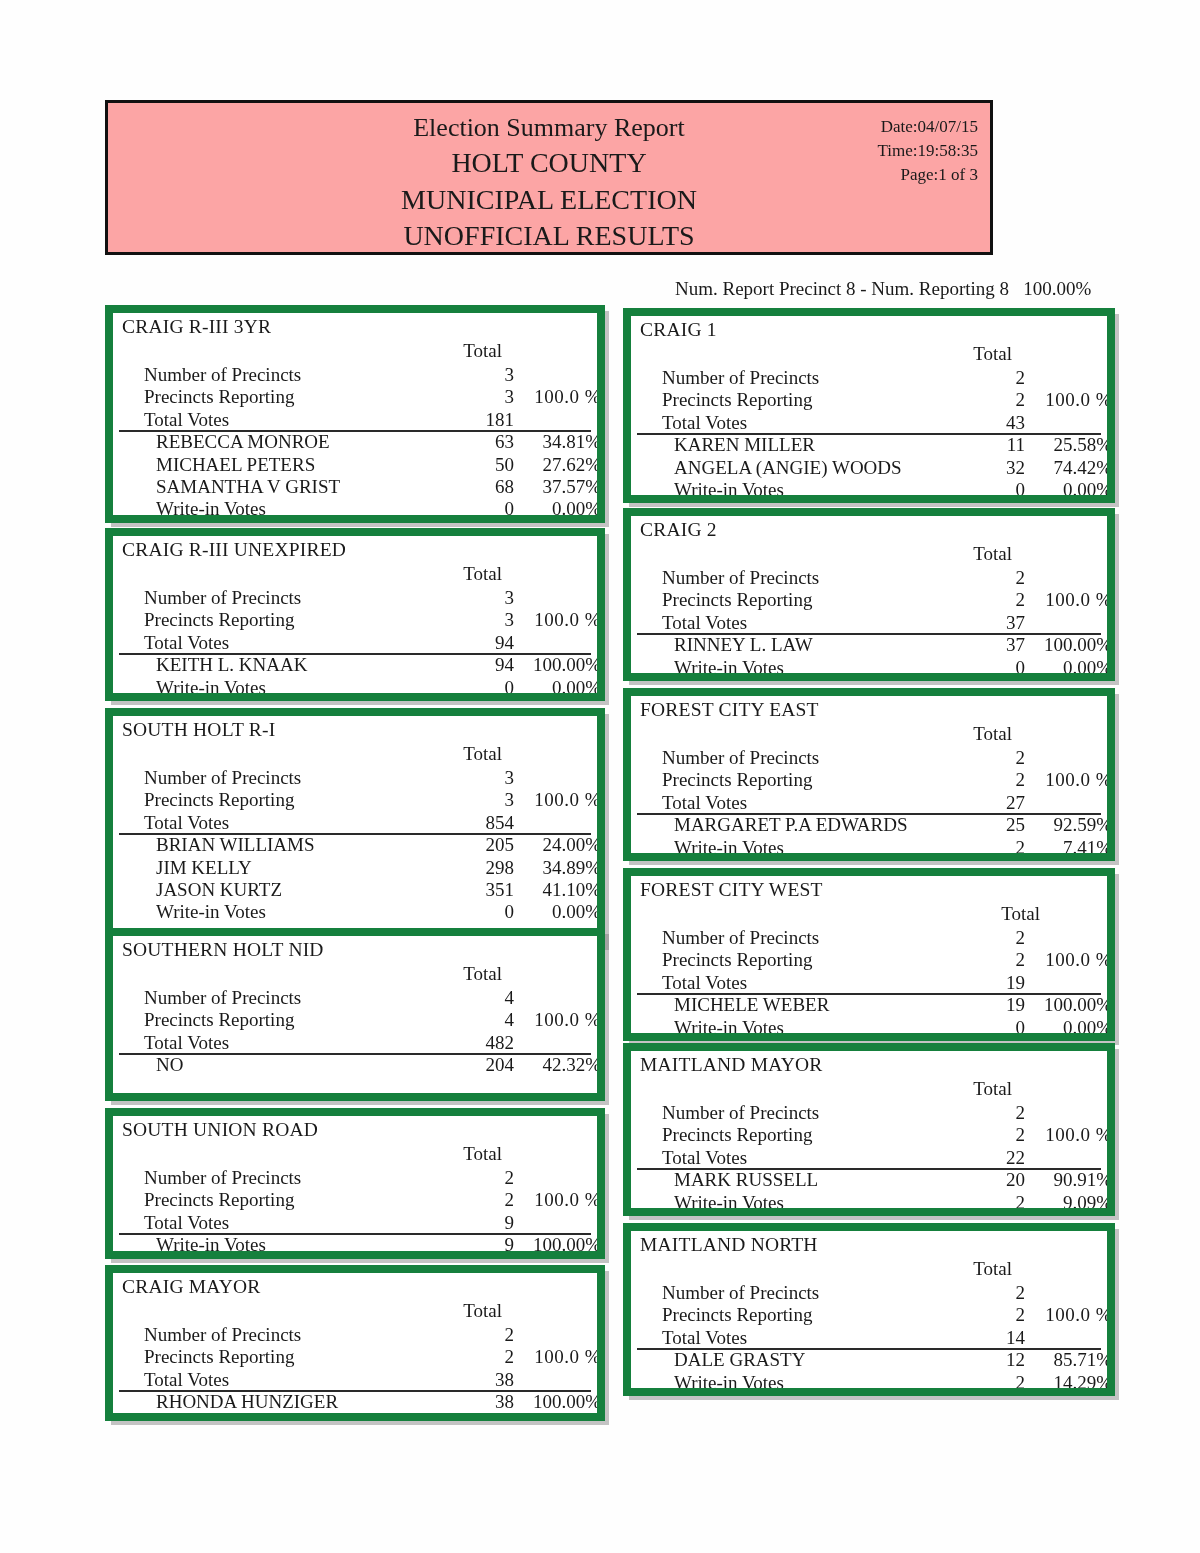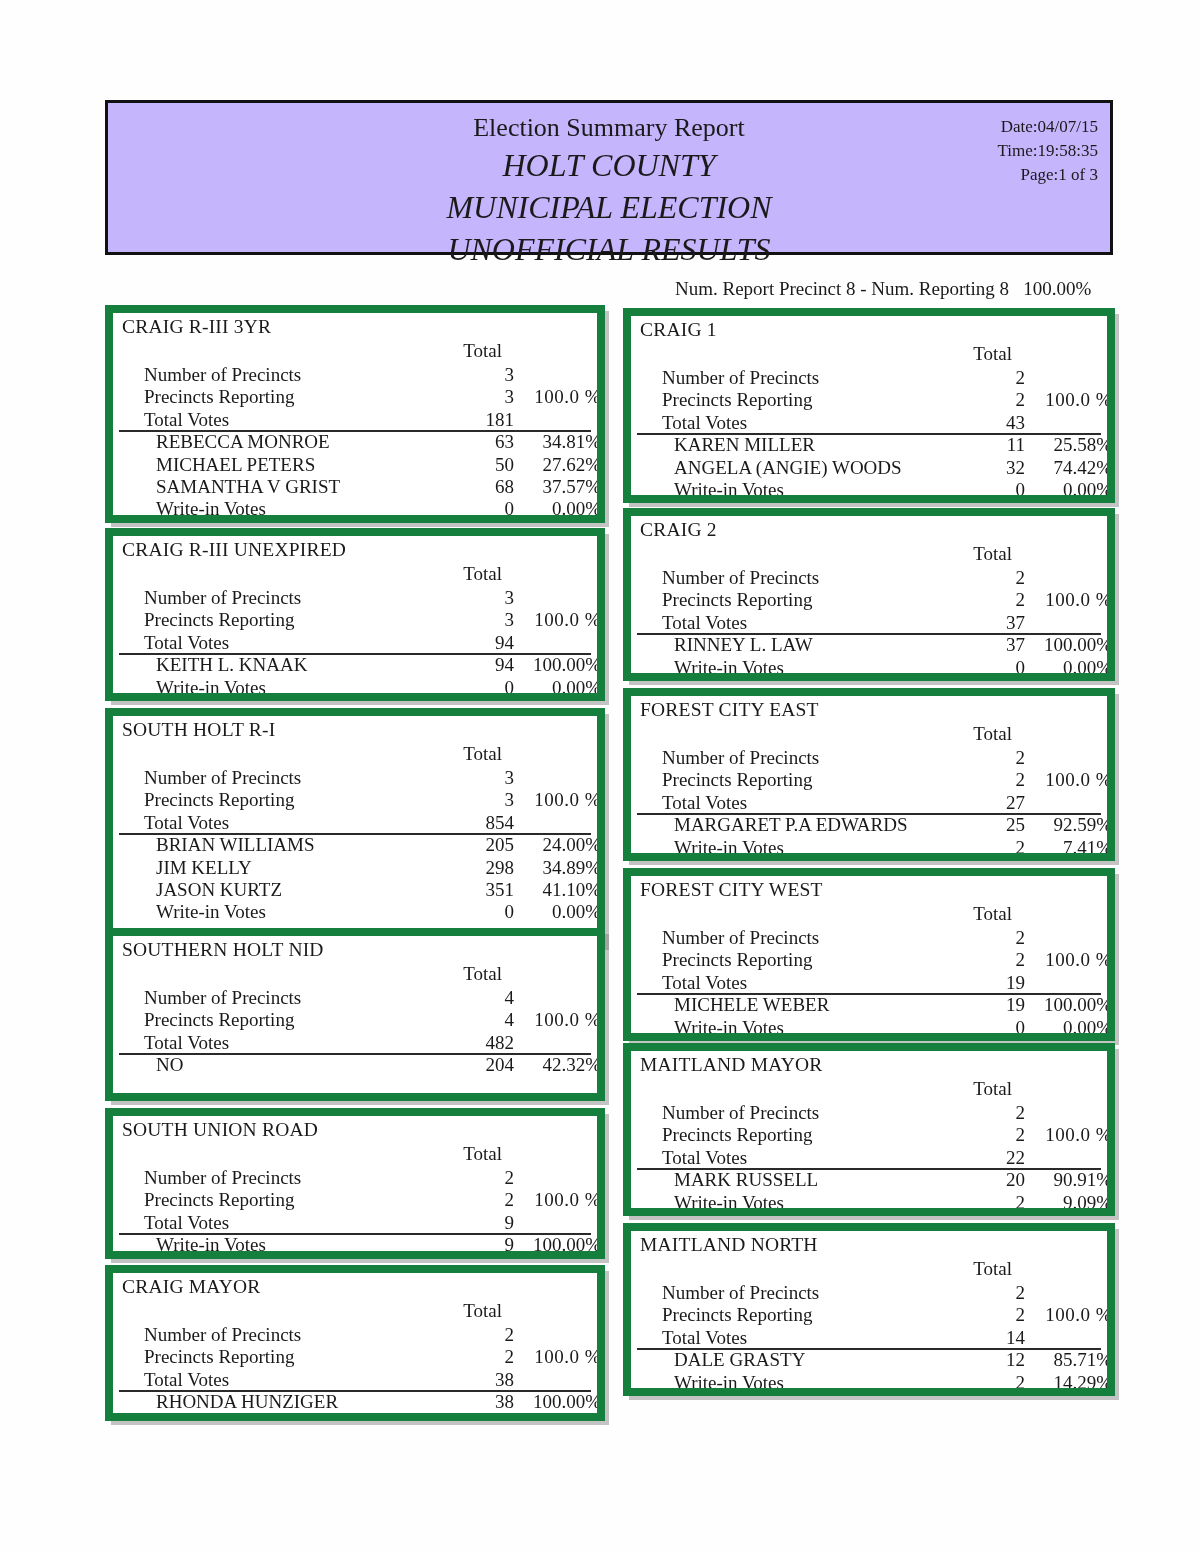--- a/index.html
+++ b/index.html
@@ -24,36 +24,36 @@
     width: 1200px;
     height: 1553px;
     background: #fefefe;
   }
 
   
   #header-box {
     position: absolute;
     left: 105px;
     top: 100px;
-    width: 1008px;
+    width: 888px;
     height: 155px;
     border: 3px solid #111;
     box-sizing: border-box;
-    background: #c4b5fd;
+    background: #fca5a5;
   }
   #header-titles {
     position: absolute;
     left: 0; right: 0; top: 8px;
     text-align: center;
     line-height: 1.31;
     font-size: 26px;
   }
   #header-titles .t-line { display: block; white-space: pre; }
   .t-mixed { font-size: 26px; }
-  .t-caps  { font-size: 32px; font-style: italic; }
+  .t-caps  { font-size: 28px; }
 
   #header-meta {
     position: absolute;
     right: 12px;
     top: 12px;
     text-align: right;
     font-size: 17px;
     line-height: 1.42;
   }
   #header-meta span { display: block; white-space: pre; }
@@ -497,21 +497,21 @@
             <div class="val">25</div>
             <div class="pct">92.59%</div>
           </div>
           <div class="row cand">
             <div class="lbl">Write-in Votes</div>
             <div class="val">2</div>
             <div class="pct">7.41%</div>
           </div>
         </div>
       </div>
-      <div class="contest-box col-right" style="top: 868px; height: 173px;">
+      <div class="contest-box col-right" style="top: 868px; height: 173px; padding-left: 28px;">
         <div class="contest-title">FOREST CITY WEST</div>
         <div class="total-head">
           <span>Total</span>
         </div>
         <div class="divider" style="top: 117.2px;"></div>
         <div class="rows">
           <div class="row">
             <div class="lbl">Number of Precincts</div>
             <div class="val">2</div>
             <div class="pct"></div>

